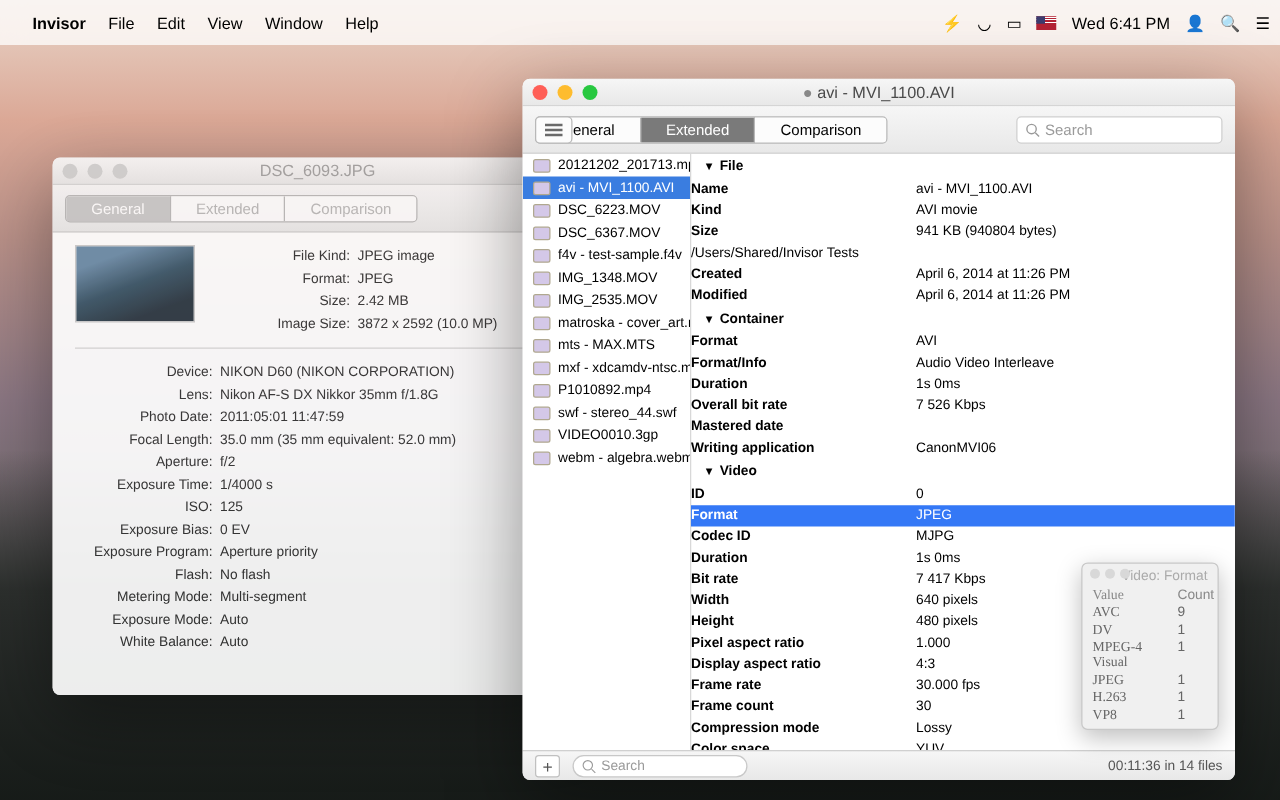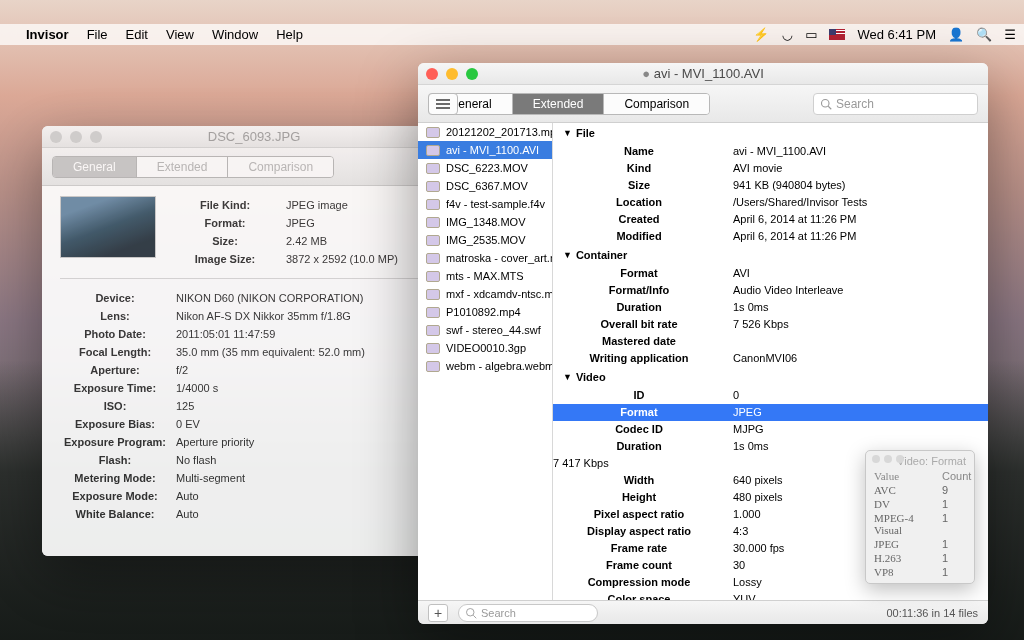--- a/index.html
+++ b/index.html
@@ -1,20 +1,20 @@
 <!DOCTYPE html>
 <html><head>
 <meta charset="utf-8">
 <style>
 * { box-sizing: border-box; margin: 0; padding: 0; font-family: -apple-system, "Helvetica Neue", Helvetica, Arial, sans-serif; }
 body { width: 1024px; height: 640px; overflow: hidden; position: relative; background: linear-gradient(180deg, #e8d4c8 0%, #dba896 15%, #b89088 30%, #8a7682 50%, #6b6668 70%, #4a4648 100%); }
 .cliff-overlay { position: absolute; bottom: 0; left: 0; right: 0; height: 280px; background: linear-gradient(180deg, transparent 0%, rgba(30,35,32,0.8) 40%, rgba(20,25,22,0.95) 100%); }
 
 
-.menubar { position: absolute; top:0; left:0; right:0; height:21px; background: rgba(255,255,255,0.75); backdrop-filter: blur(10px); display:flex; align-items:center; padding:0 8px; font-size:13px; gap:18px;margin-top:24px; }
+.menubar { position: absolute; top:0; left:0; right:0; height:36px; background: rgba(255,255,255,0.75); backdrop-filter: blur(10px); display:flex; align-items:center; padding:0 8px; font-size:13px; gap:18px; }
 .menubar .left { display:flex; align-items:center; gap:18px; }
 .menubar .right { margin-left:auto; display:flex; align-items:center; gap:12px; font-size:13px; }
 .menubar .apple { font-size:15px; }
 .menubar .appname { font-weight:600; }
 .flag { width:16px; height:11px; background: linear-gradient(to bottom, #b22234 7.7%, #fff 7.7%, #fff 15.4%, #b22234 15.4%, #b22234 23.1%, #fff 23.1%, #fff 30.8%, #b22234 30.8%, #b22234 38.5%, #fff 38.5%, #fff 46.2%, #b22234 46.2%); position:relative; }
 .flag::before { content:""; position:absolute; top:0; left:0; width:7px; height:6px; background:#3c3b6e; }
 
 
 .window { position:absolute; background:#ececec; border-radius:6px; box-shadow: 0 20px 60px rgba(0,0,0,0.4); overflow:hidden; display:flex; flex-direction:column; }
 .window.back { opacity:0.92; }
@@ -36,36 +36,36 @@
 .view-toggle { position:absolute; left:10px; width:30px; height:22px; border:1px solid #b8b8b8; border-radius:4px; background:#fcfcfc; display:flex; align-items:center; justify-content:center; }
 .view-toggle .bars { width:14px; display:flex; flex-direction:column; gap:2px; }
 .view-toggle .bars span { height:2px; background:#6a6a6a; }
 .search-box { position:absolute; right:10px; width:165px; height:22px; border:1px solid #cfcfcf; border-radius:4px; background:#fff; display:flex; align-items:center; padding:0 6px; gap:4px; font-size:12px; color:#9a9a9a;}
 
 
 .bw-body { flex:1; overflow:auto; background:#fff; padding:10px 18px; font-size:11px; color:#333;}
 .bw-top { display:flex; gap:14px; align-items:flex-start; }
 .thumb { width:96px; height:62px; background:linear-gradient(160deg,#6b8ca8 20%,#3a5668 50%,#2b3842 80%); border:1px solid #ccc;}
 .kv { display:flex; gap:6px; line-height:18px;}
-.kv .k{ width:110px; text-align:center; font-weight:700;}
+.kv .k{ width:110px; text-align:right; font-weight:400;}
 .divider{height:1px; background:#d8d8d8; margin:10px 0;}
 
 
 .fw-body { flex:1; display:flex; background:#fff; overflow:hidden; }
 .sidebar { width:135px; border-right:1px solid #d8d8d8; font-size:11px; overflow:auto; background:#fff;}
 .sb-item { display:flex; align-items:center; gap:6px; padding:3px 8px; white-space:nowrap; }
 .sb-item.sel { background:#3a7de0; color:#fff; }
 .sb-icon { width:14px; height:11px; background:#e0d8c8; border:1px solid #b0a890; border-radius:2px; flex-shrink:0;}
 .sb-icon.vid{background:#d4c8e8;}
 
 .detail { flex:1; overflow:auto; font-size:11px;}
 .section-head { display:flex; align-items:center; gap:4px; padding:4px 10px; font-weight:600; }
 .section-head .tri { font-size:9px; }
 .drow { display:flex; padding:1px 0; line-height:15px; }
-.drow .dk { width:180px; text-align:center; padding-right:8px; font-weight:600;}
+.drow .dk { width:180px; text-align:left; padding-right:8px; font-weight:600;}
 .drow .dv { flex:1; }
 .drow.hi { background:#3478f6; color:#fff;}
 
 .footer { height:24px; border-top:1px solid #d0d0d0; background:linear-gradient(#f6f6f6,#e8e8e8); display:flex; align-items:center; padding:0 10px; font-size:11px; color:#555; gap:10px;}
 .footer .status { margin-left:auto; }
 .plus-btn { width:20px; height:18px; border:1px solid #c0c0c0; border-radius:3px; display:flex; align-items:center; justify-content:center; background:#fff; font-size:14px; color:#555;}
 .footer .fsearch { flex:0 0 140px; height:18px; border:1px solid #c8c8c8; border-radius:9px; background:#fff; display:flex; align-items:center; padding:0 6px; font-size:11px; color:#9a9a9a; gap:4px;}
 
 
 .float-panel { position:absolute; background:#f0f0f0; border:1px solid #c8c8c8; border-radius:5px; box-shadow:0 6px 20px rgba(0,0,0,0.25); font-size:11px; color:#666; padding:2px 0 4px; width:110px;}
@@ -300,21 +300,20 @@
         </div>
         <div class="drow">
           <div class="dk">Kind</div>
           <div class="dv">AVI movie</div>
         </div>
         <div class="drow">
           <div class="dk">Size</div>
           <div class="dv">941 KB (940804 bytes)</div>
         </div>
         <div class="drow">
-          <div class="dk">Location</div>
           <div class="dv">/Users/Shared/Invisor Tests</div>
         </div>
         <div class="drow">
           <div class="dk">Created</div>
           <div class="dv">April 6, 2014 at 11:26 PM</div>
         </div>
         <div class="drow">
           <div class="dk">Modified</div>
           <div class="dv">April 6, 2014 at 11:26 PM</div>
         </div>
@@ -359,20 +358,21 @@
         </div>
         <div class="drow">
           <div class="dk">Codec ID</div>
           <div class="dv">MJPG</div>
         </div>
         <div class="drow">
           <div class="dk">Duration</div>
           <div class="dv">1s 0ms</div>
         </div>
         <div class="drow">
+          <div class="dk">Bit rate</div>
           <div class="dv">7 417 Kbps</div>
         </div>
         <div class="drow">
           <div class="dk">Width</div>
           <div class="dv">640 pixels</div>
         </div>
         <div class="drow">
           <div class="dk">Height</div>
           <div class="dv">480 pixels</div>
         </div>

